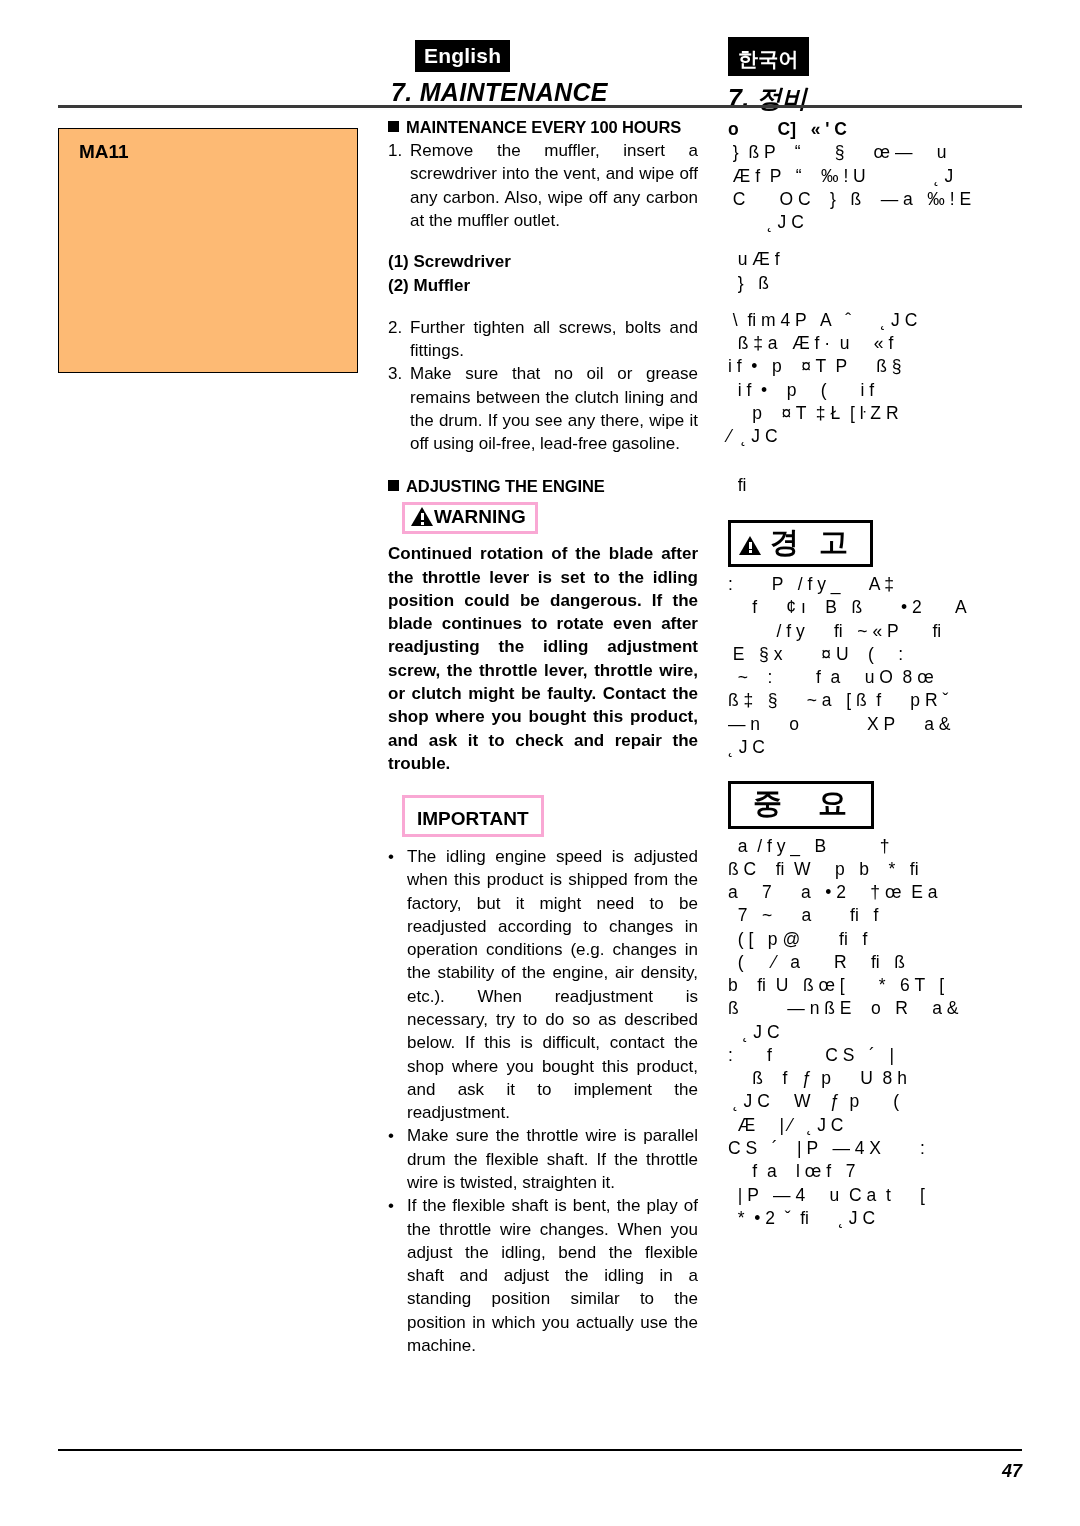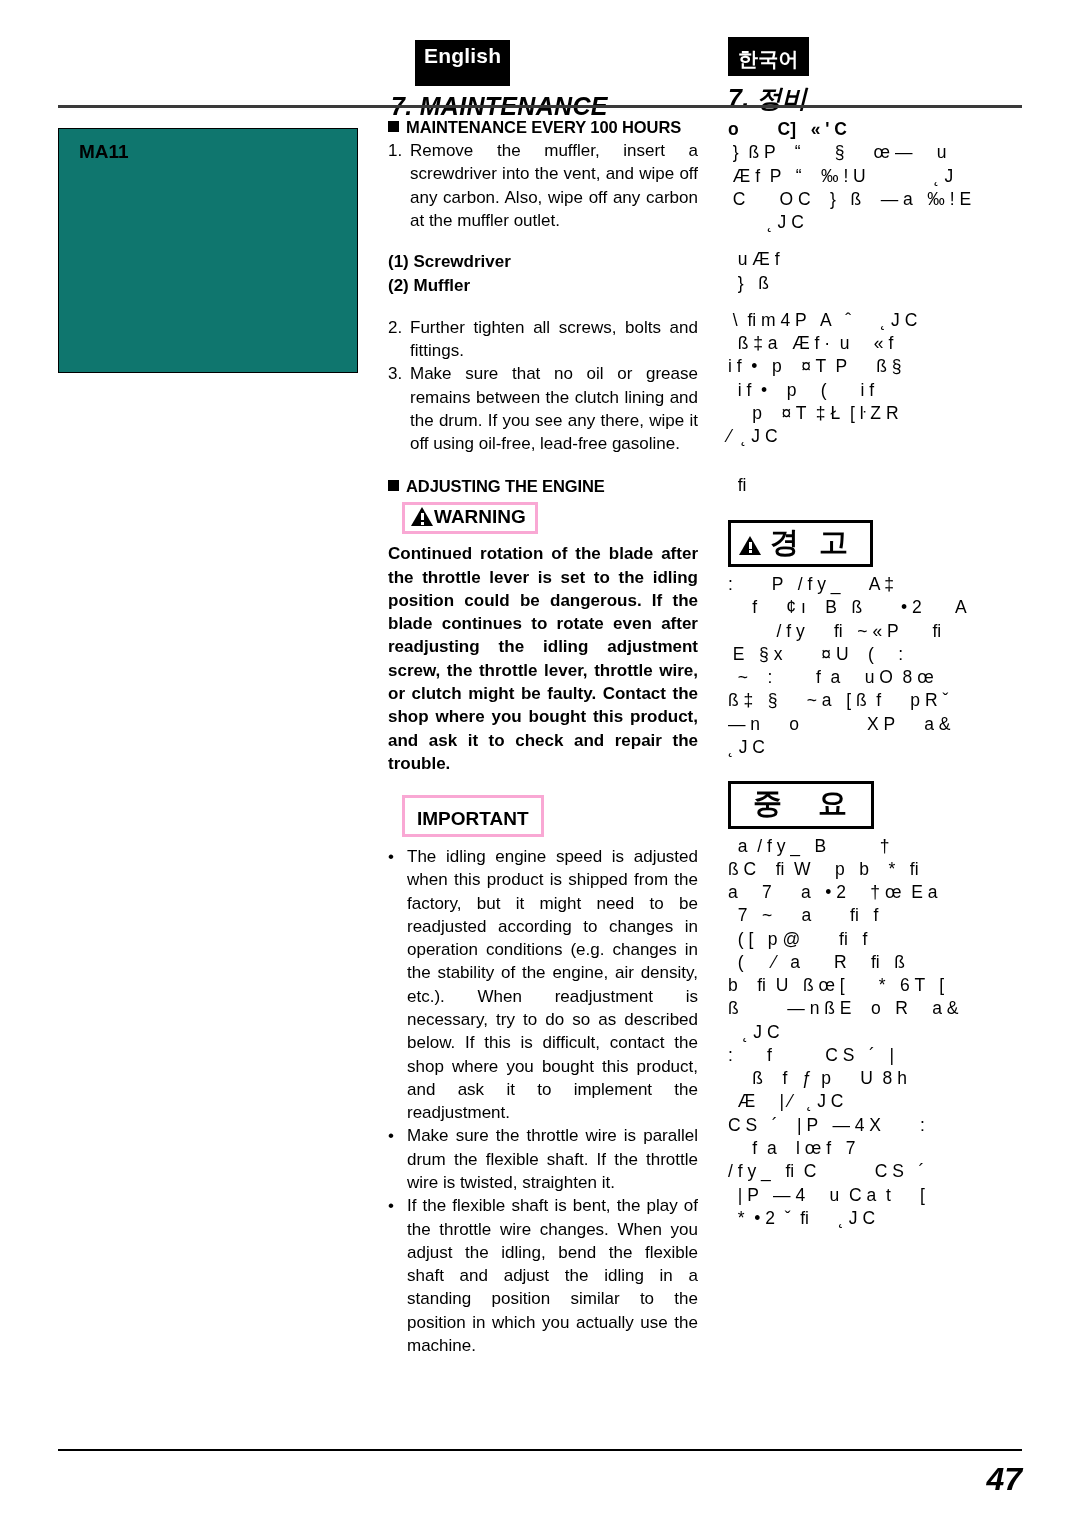--- a/index.html
+++ b/index.html
@@ -22,21 +22,21 @@
   }
 
   
   .lang-tag {
     display: inline-block;
     background: #000000;
     color: #ffffff;
     font-weight: bold;
     font-size: 21px;
     line-height: 1;
-    padding: 5px 9px 20px 9px;
+    padding: 5px 9px 6px 9px;
     letter-spacing: 0.2px;
   }
   .lang-tag.ko {
     font-size: 20px;
     padding: 12px 10px 7px 10px;
   }
   .chapter-title {
     font-weight: bold;
     font-style: italic;
     font-size: 25px;
@@ -73,37 +73,37 @@
     width: 964px;
     height: 2px;
     background: #000000;
   }
   .page-number {
     position: absolute;
     right: 58px;
     top: 1461px;
     font-style: italic;
     font-weight: bold;
-    font-size: 32px;
+    font-size: 18px;
   }
 
   
   .col-left {
     position: absolute;
     left: 58px;
     top: 128px;
     width: 306px;
   }
   .figure-box {
     border: 1.5px solid #000000;
     width: 300px;
     height: 245px;
     box-sizing: border-box;
     position: relative;
-    background: #0f766e;
+    background: #fdba74;
   }
   .figure-label {
     position: absolute;
     left: 20px;
     top: 12px;
     font-weight: bold;
     font-size: 19px;
   }
 
   .col-mid {
@@ -406,24 +406,24 @@
       <div class="ko-line">ß C    fi  W     p   b    *   fi</div>
       <div class="ko-line">a     7      a   • 2     † œ  E a</div>
       <div class="ko-line">  7   ~      a        fi   f</div>
       <div class="ko-line">  ( [   p @        fi   f</div>
       <div class="ko-line">  (      ⁄   a       R     fi   ß</div>
       <div class="ko-line">b    fi  U   ß œ [       *   6 T   [</div>
       <div class="ko-line">ß          — n ß E    o   R     a &amp;</div>
       <div class="ko-line">   ˛ J C</div>
       <div class="ko-line">:       f           C S   ´   |</div>
       <div class="ko-line">     ß    f   ƒ  p      U  8 h</div>
+      <div class="ko-line"> ˛ J C     W    ƒ  p       (</div>
       <div class="ko-line">  Æ     | ⁄   ˛ J C</div>
       <div class="ko-line">C S   ´    | P   — 4 X        :</div>
       <div class="ko-line">     f  a    l œ f   7</div>
-      <div class="ko-line">/ f y _   fi  C            C S   ´</div>
       <div class="ko-line">  | P   — 4     u  C a  t      [</div>
       <div class="ko-line">  *  • 2  ˇ  fi      ˛ J C</div>
     </div>
 
   </div>
 
   <div class="rule-bottom"></div>
   <div class="page-number">47</div>
 
 </div>

